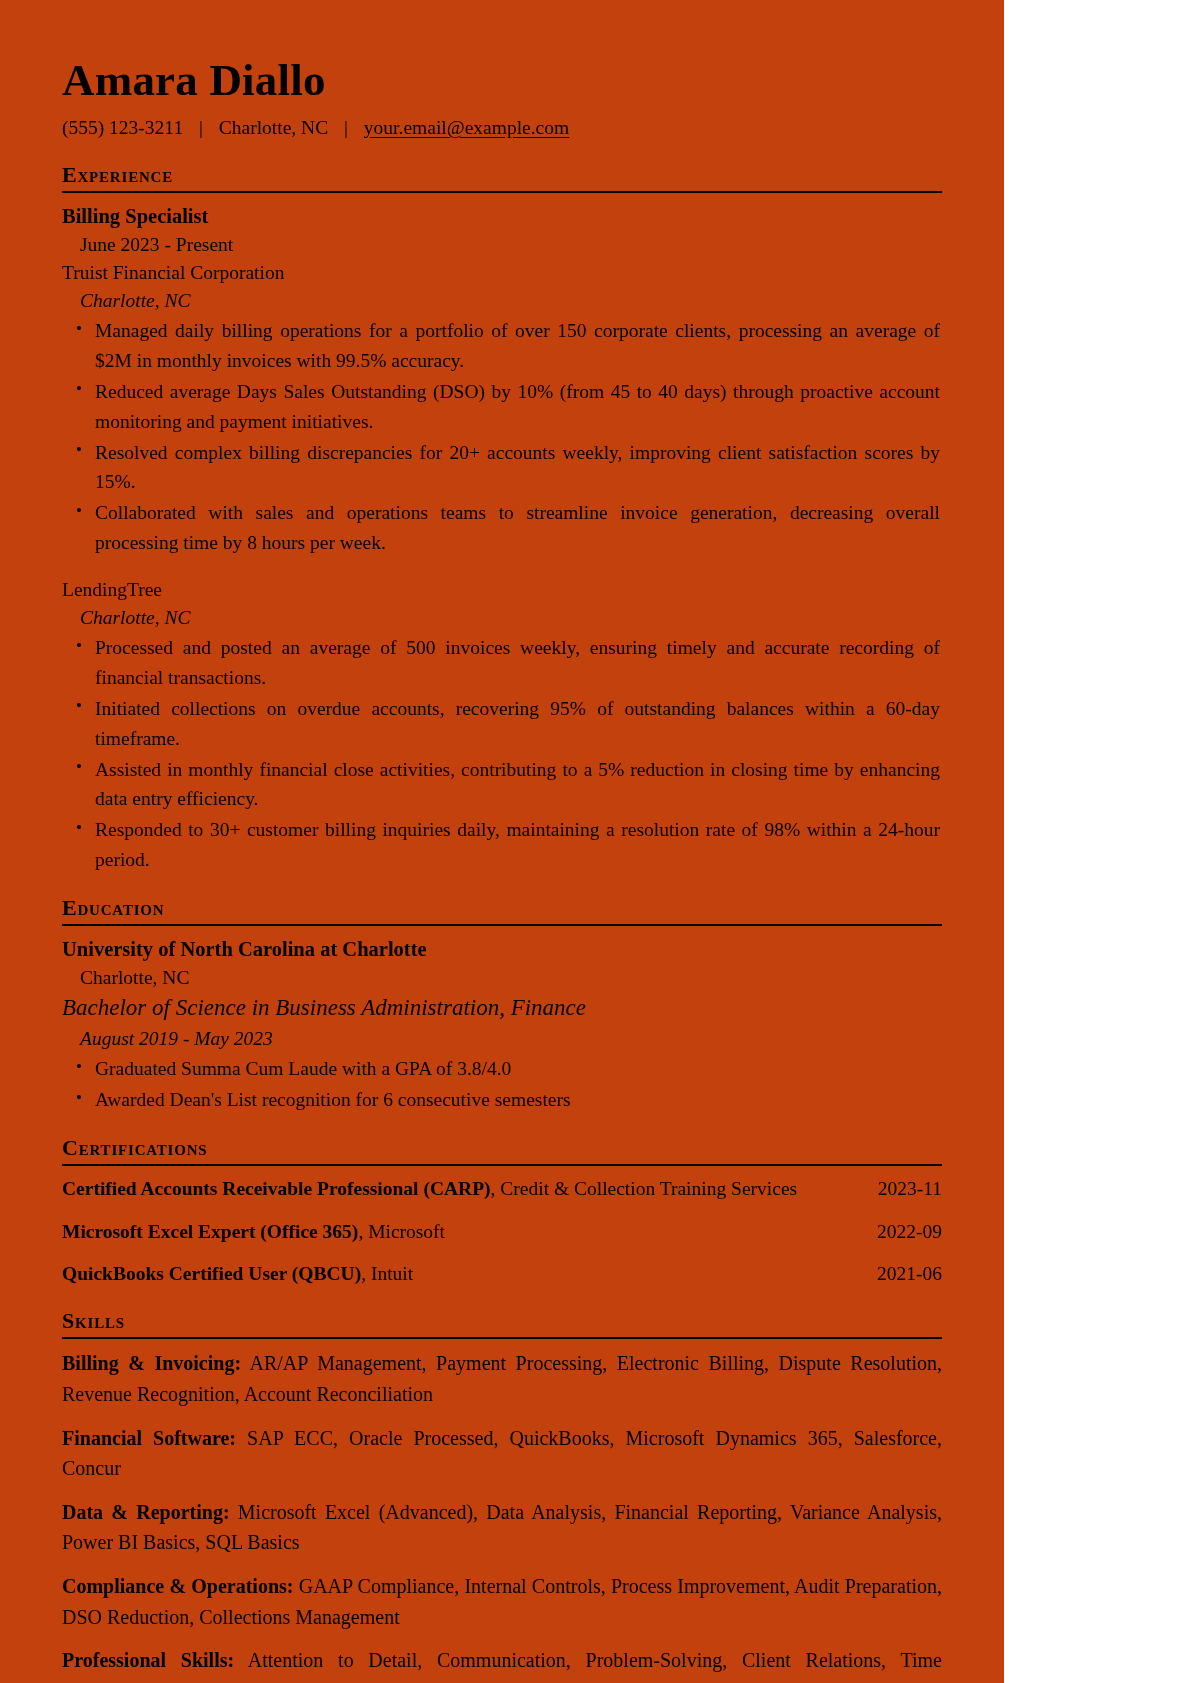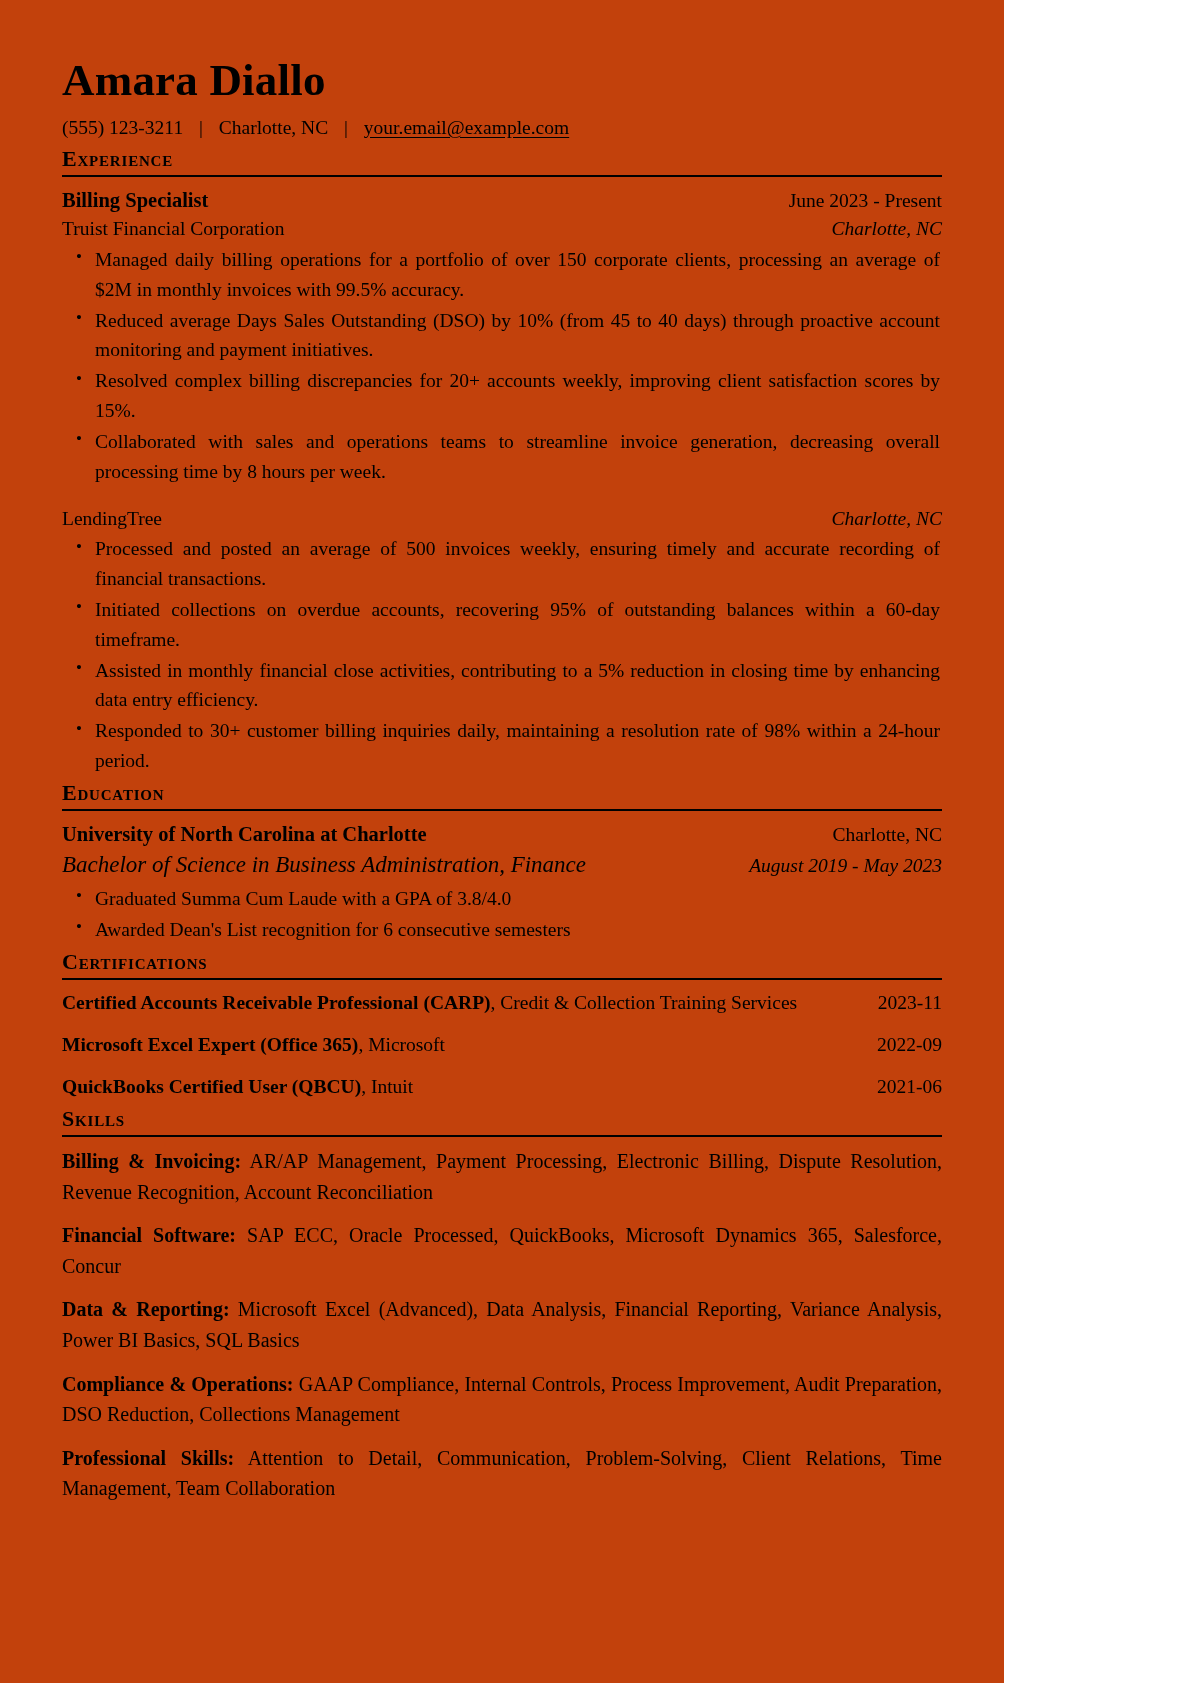--- a/index.html
+++ b/index.html
@@ -42,21 +42,21 @@
     color: #000;
   }
   .contact-email {
     text-decoration: underline;
     text-underline-offset: 2.5px;
     color: #000;
   }
 
   
   .section {
-    margin-top: 4px;
+    margin-top: 20px;
   }
   .section-title {
     font-size: 22px;
     font-weight: 700;
     font-variant: small-caps;
     letter-spacing: 0.8px;
     line-height: 1.15;
     padding-bottom: 2px;
   }
   .section-rule {
@@ -64,23 +64,23 @@
     margin-top: 2px;
     margin-bottom: 9px;
   }
 
   
   .entry { margin-top: 4px; }
   .entry + .entry { margin-top: 18px; }
 
   .entry-row {
     display: flex;
-    justify-content: space-between;
     align-items: baseline;
     line-height: 1.42;
+    flex-direction: column;
   }
   .entry-title {
     font-size: 20.5px;
     font-weight: 700;
   }
   .entry-date {
     font-size: 19.5px;
     text-align: right;
     white-space: nowrap;
     padding-left: 18px;

